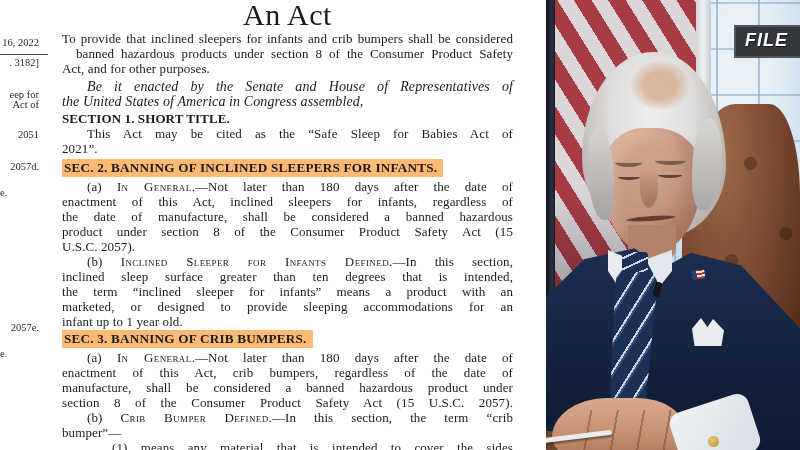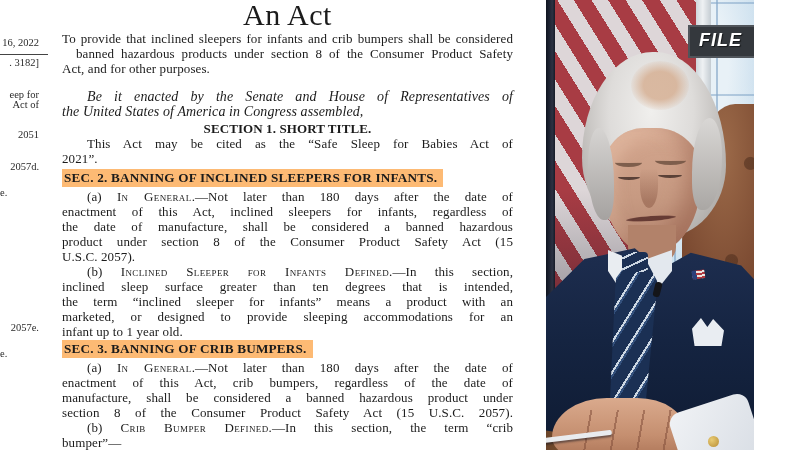--- a/index.html
+++ b/index.html
@@ -20,28 +20,28 @@
   .mn8 { top:322px; } .mn9 { top:348px; left:0; right:auto; }
   .mn-rule { position:absolute; left:0; top:54px; width:48px; height:1px; background:#444; }
 
   .body-col { position:absolute; left:62px; top:0; width:451px; }
   .act-title { font-size:30px; font-weight:400; text-align:center; line-height:26px; margin:2px 0 3px 0; letter-spacing:.5px; }
 
   .ln { font-size:13px; line-height:15px; letter-spacing:.1px; white-space:nowrap; }
   .j  { white-space:normal; text-align:justify; text-align-last:justify; }
   .ind14 { padding-left:14px; } .ind25 { padding-left:25px; } .ind50 { padding-left:50px; }
   .it { font-style:italic; font-size:14px; }
-  .bold { font-weight:700;text-align:center; }
+  .bold { font-weight:700; }
   .sc { font-variant:small-caps; letter-spacing:.4px; }
-  .mt3 { margin-top:13px; } .mt2 { margin-top:2px; }
+  .mt3 { margin-top:3px; } .mt2 { margin-top:2px; }
   .hl-line { margin-top:2px; line-height:17px; }
   .hl { display:inline-block; background:#fdba74; padding:0 6px 1px 2px; font-weight:700; font-size:13.2px; letter-spacing:.2px; }
 
   
-  .photo { position:absolute; left:546px; top:0; width:208px; height:450px; overflow:hidden; background:#abc9e2; }
+  .photo { position:absolute; left:546px; top:0; width:254px; height:450px; overflow:hidden; background:#abc9e2; }
   .photo > div { position:absolute; }
 
   .ph-window { inset:0; background:
       radial-gradient(ellipse at 75% 15%, #e8f1f7 0 12%, transparent 40%),
       radial-gradient(ellipse at 90% 50%, #d4e5f0 0 15%, transparent 45%),
       radial-gradient(ellipse at 60% 35%, #c2d9ea 0 18%, transparent 50%),
       linear-gradient(180deg, #b7d3e8 0%, #a5c6e0 60%, #90b4d4 100%); }
   .ph-grid { left:128px; top:0; width:126px; height:280px; opacity:.8; background:
       repeating-linear-gradient(90deg, rgba(110,150,190,.65) 0 2px, transparent 2px 42px),
       repeating-linear-gradient(0deg, rgba(110,150,190,.55) 0 2px, transparent 2px 46px); }

